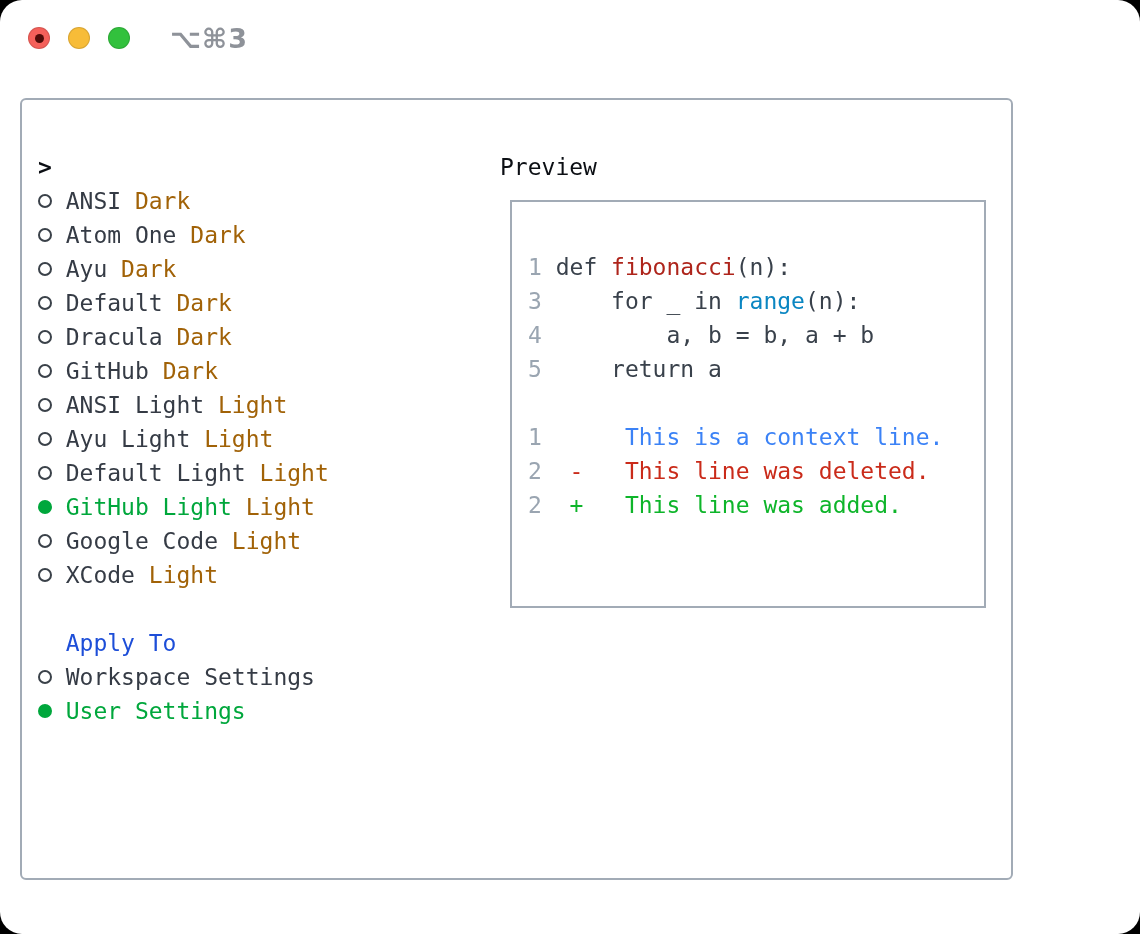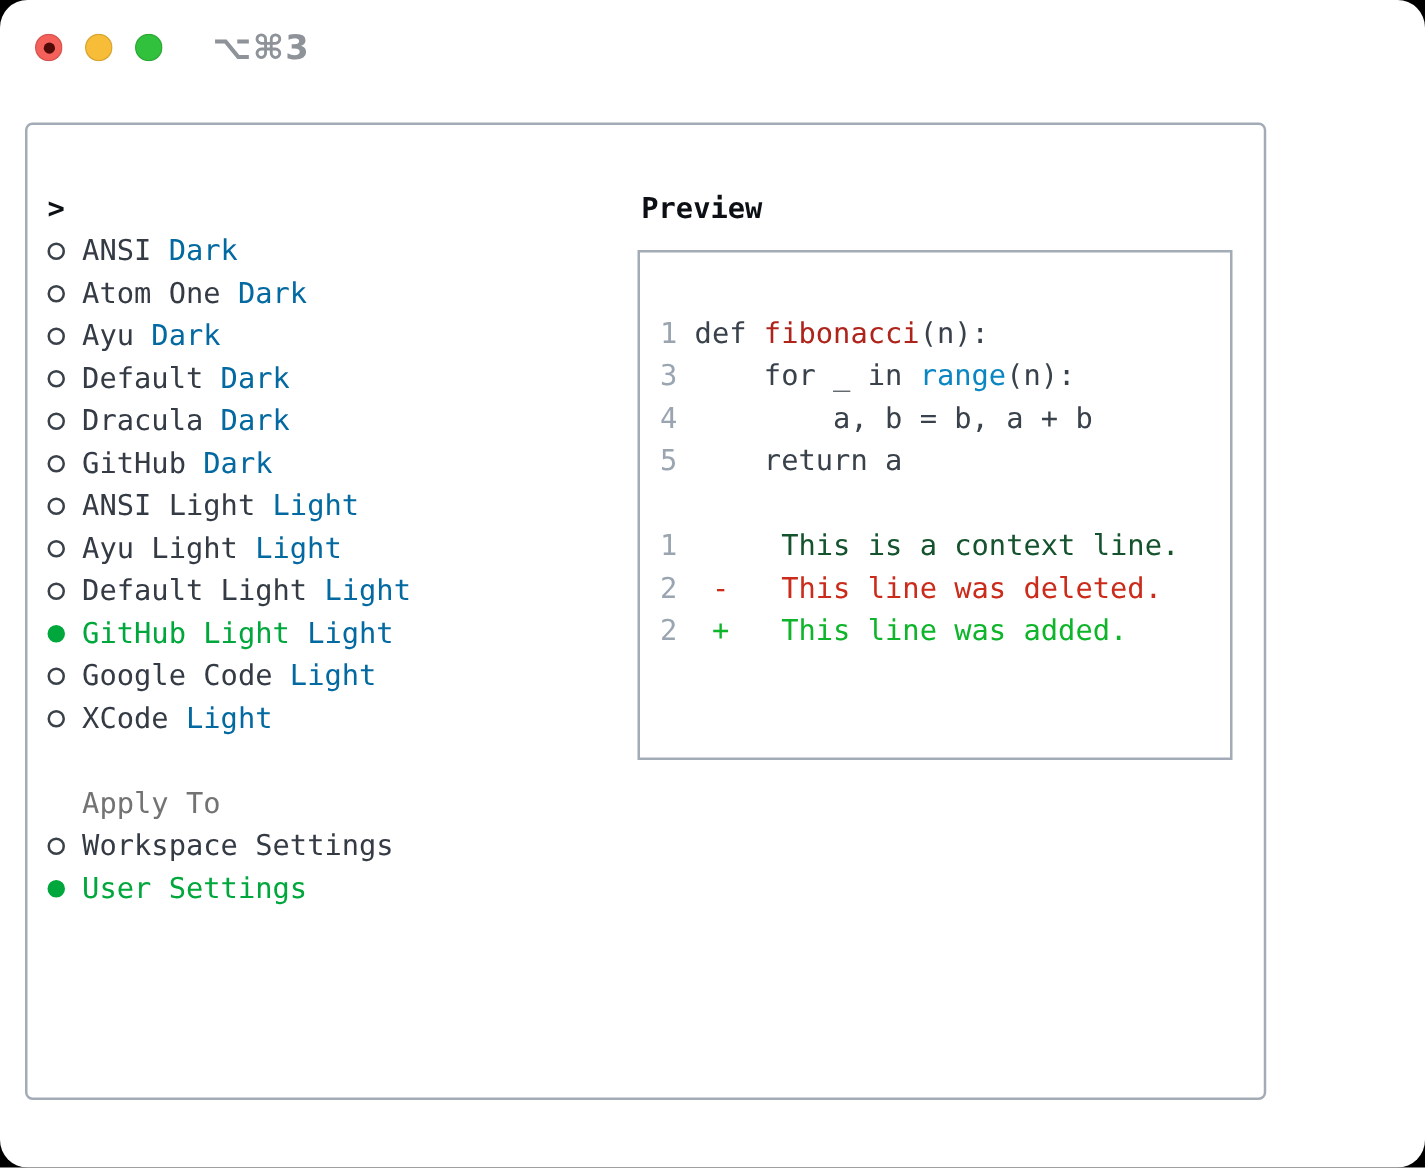--- a/index.html
+++ b/index.html
@@ -24,36 +24,36 @@
 
   .left-col{position:absolute;left:16px;top:50px;}
   .row{display:flex;height:34px;white-space:pre;align-items:flex-start;}
   .spacer{height:34px;}
   .marker{display:inline-block;width:2ch;flex:0 0 auto;}
   .prompt{font-weight:bold;color:#0c0f14;}
   .radio{display:block;width:14px;height:14px;box-sizing:border-box;border:2px solid #3a4149;
          border-radius:50%;margin-top:10px;}
   .radio.sel{background:var(--selection-green);border-color:var(--selection-green);}
   .hdr{font-weight:bold;color:#0c0f14;}
-  .hdr2{color:#737373;}
-  .variant{color:#0369a1;margin-left:1ch;}
+  .hdr2{color:#1d4ed8;}
+  .variant{color:#a16207;margin-left:1ch;}
   .sel-text{color:var(--selection-green);}
   .hint{color:#a8b1bc;max-width:420px;white-space:normal;margin-top:0;}
 
   
-  .preview-header{position:absolute;left:478px;top:50px;font-weight:bold;color:#0c0f14;margin-left:13px;}
+  .preview-header{position:absolute;left:478px;top:50px;font-weight:normal;color:#0c0f14;}
   .pbox{position:absolute;left:488px;top:100px;width:476px;height:408px;box-sizing:border-box;
         border:2px solid var(--border-gray);background:#fff;padding:48px 3px 0 16px;overflow:hidden;}
   .pline{white-space:pre;height:34px;}
   .ln{display:inline-block;width:2ch;color:#9aa5b1;}
   .seg.d{color:#39414b}
   .seg.fn{color:var(--function-red)}
   .seg.n{color:var(--number-teal)}
   .seg.b{color:var(--builtin-blue)}
-  .seg.ctx{color:#14532d}
+  .seg.ctx{color:#3b82f6}
   .seg.del{color:var(--deleted-red)}
   .seg.add{color:var(--added-green)}
   .diff-block{margin-top:34px;}
 </style>
 </head>
 <body>
 
 <div class="window">
 
   <div class="titlebar">

